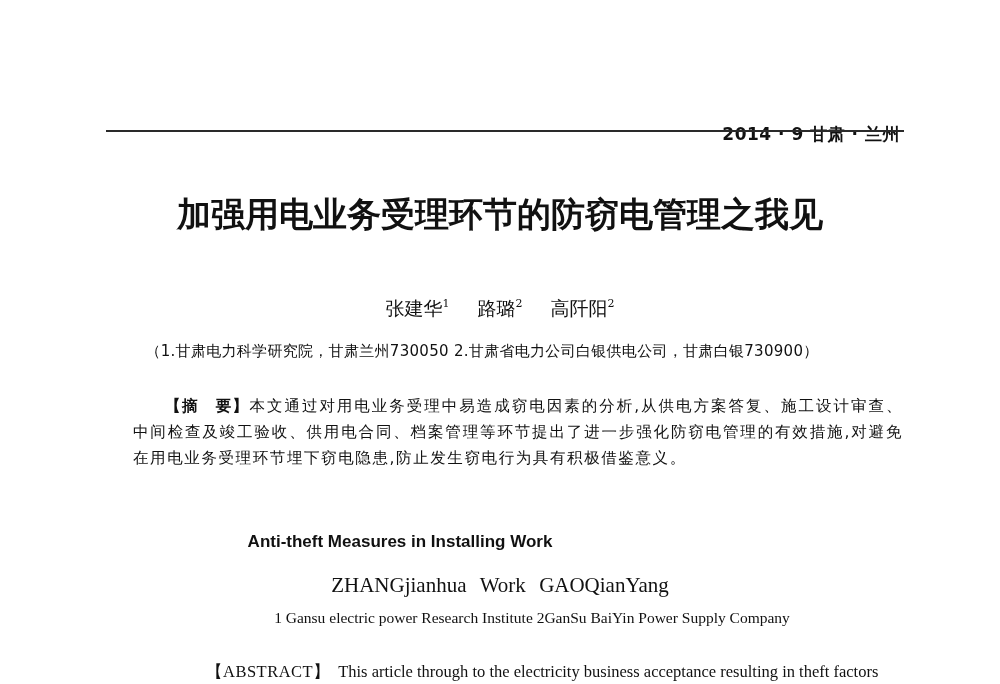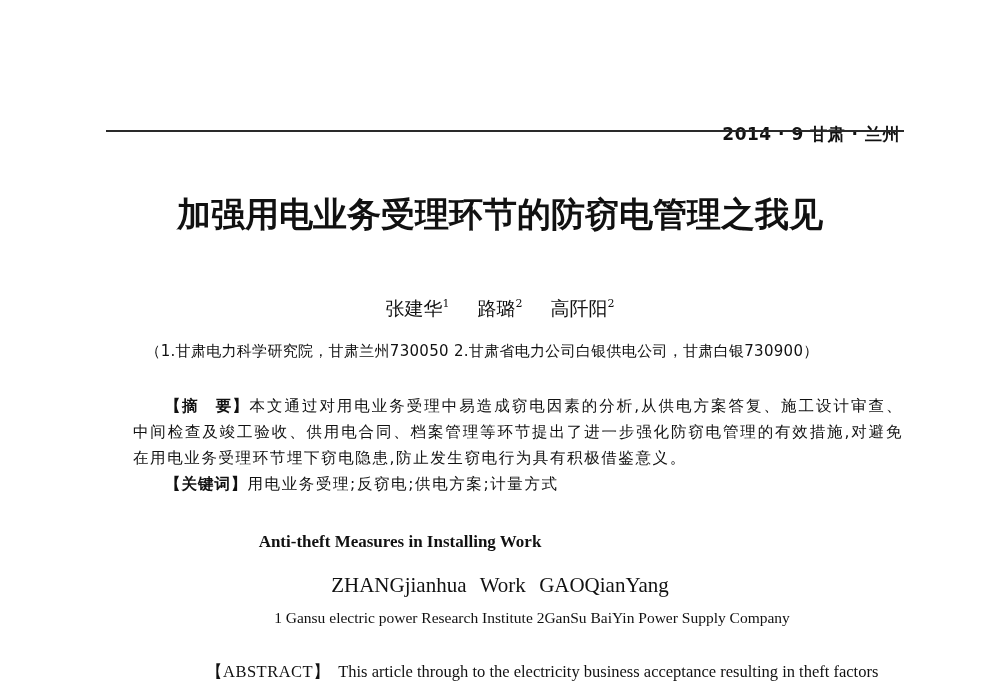--- a/index.html
+++ b/index.html
@@ -82,21 +82,21 @@
     }
     .abstract-cn p { margin: 0; }
     .abstract-cn .indent { text-indent: 32px; }
     .label-bold { font-weight: bold; letter-spacing: 1px; }
 
     .title-en {
       top: 532px;
       left: 0;
       width: 800px;
       text-align: center;
-      font-family: Liberation Serif, serif;
+      font-family: Liberation Sans, sans-serif;
       font-size: 17px;
       font-weight: bold;
       white-space: nowrap;
     }
     .authors-en {
       top: 573px;
       left: 0;
       width: 1000px;
       text-align: center;
       font-family: "Liberation Serif", "DejaVu Serif", serif;
@@ -136,21 +136,20 @@
 <div class="abs authors-cn">
   <span class="author"><span>张建华</span><sup>1</sup></span>
   <span class="author"><span>路璐</span><sup>2</sup></span>
   <span class="author"><span>高阡阳</span><sup>2</sup></span>
 </div>
 
 <div class="abs affil-cn">（1.甘肃电力科学研究院，甘肃兰州730050  2.甘肃省电力公司白银供电公司，甘肃白银730900）</div>
 
 <div class="abs abstract-cn">
   <p class="indent"><span class="label-bold">【摘　要】</span><span>本文通过对用电业务受理中易造成窃电因素的分析,从供电方案答复、施工设计审查、中间检查及竣工验收、供用电合同、档案管理等环节提出了进一步强化防窃电管理的有效措施,对避免在用电业务受理环节埋下窃电隐患,防止发生窃电行为具有积极借鉴意义。</span></p>
-  <p class="indent"><span class="label-bold">【关键词】</span><span>用电业务受理;反窃电;供电方案;计量方式</span></p>
 </div>
 
 <div class="abs title-en">Anti-theft Measures in Installing Work</div>
 
 <div class="abs authors-en">
   <span class="author">ZHANGjianhua</span>
   <span class="author">Work</span>
   <span class="author">GAOQianYang</span>
 </div>
 

